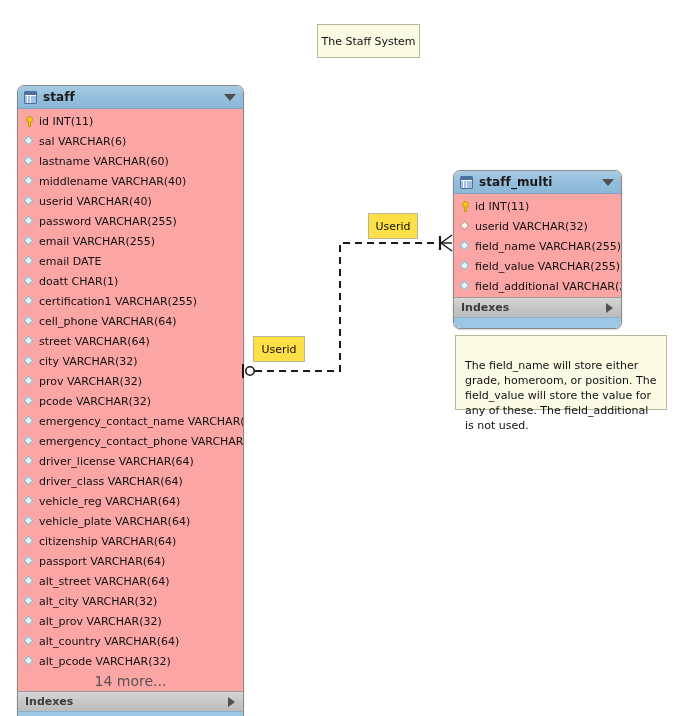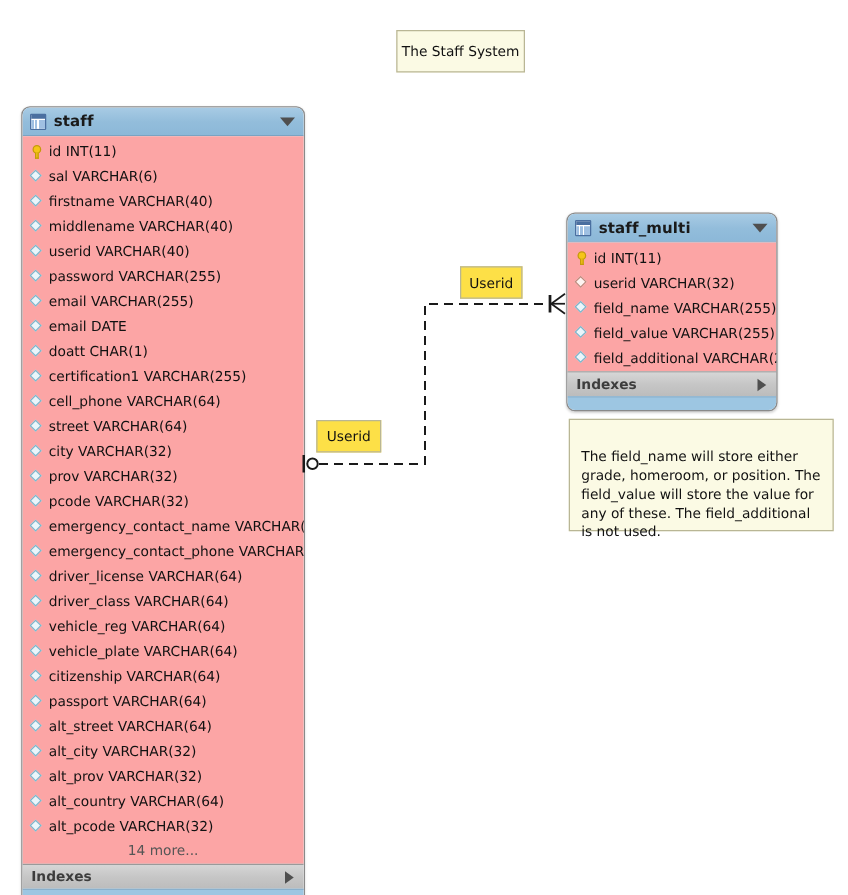--- a/index.html
+++ b/index.html
@@ -152,21 +152,21 @@
     background: #fdf3f0;
     transform: rotate(45deg);
     box-sizing: border-box;
   }
 
   .more-row {
     height: 19px;
     display: flex;
     align-items: center;
     justify-content: center;
-    font-size: 11px;
+    font-size: 14px;
     color: #555555;
   }
 
   .section-bar {
     height: 20px;
     box-sizing: border-box;
     background: linear-gradient(to bottom, #d6d6d6 0%, #c6c6c6 50%, #bcbcbc 100%);
     border-top: 1px solid #9a9a9a;
     display: flex;
     align-items: center;
@@ -251,21 +251,21 @@
       <div class="field">
           <span class="ic ic-pk"></span>
           <span class="field-label">id INT(11)</span>
         </div>
       <div class="field">
           <span class="ic ic-col"></span>
           <span class="field-label">sal VARCHAR(6)</span>
         </div>
       <div class="field">
           <span class="ic ic-col"></span>
-          <span class="field-label">firstname VARCHAR(40)</span>
+          <span class="field-label">lastname VARCHAR(60)</span>
         </div>
       <div class="field">
           <span class="ic ic-col"></span>
           <span class="field-label">middlename VARCHAR(40)</span>
         </div>
       <div class="field">
           <span class="ic ic-col"></span>
           <span class="field-label">userid VARCHAR(40)</span>
         </div>
       <div class="field">
@@ -421,17 +421,17 @@
   </svg>
 
   <div class="rel-label" style="left:253px; top:336px; width:52px; height:26px;">
     <span>Userid</span>
   </div>
 
   <div class="rel-label" style="left:368px; top:213px; width:50px; height:26px;">
     <span>Userid</span>
   </div>
 
-  <div class="note" style="left:455px; top:335px; width:212px; height:90px;">
+  <div class="note" style="left:455px; top:335px; width:212px; height:75px;">
     <span>The field_name will store either grade, homeroom, or position. The field_value will store the value for any of these. The field_additional is not used.</span>
   </div>
 
 </div>
 
 </body></html>

